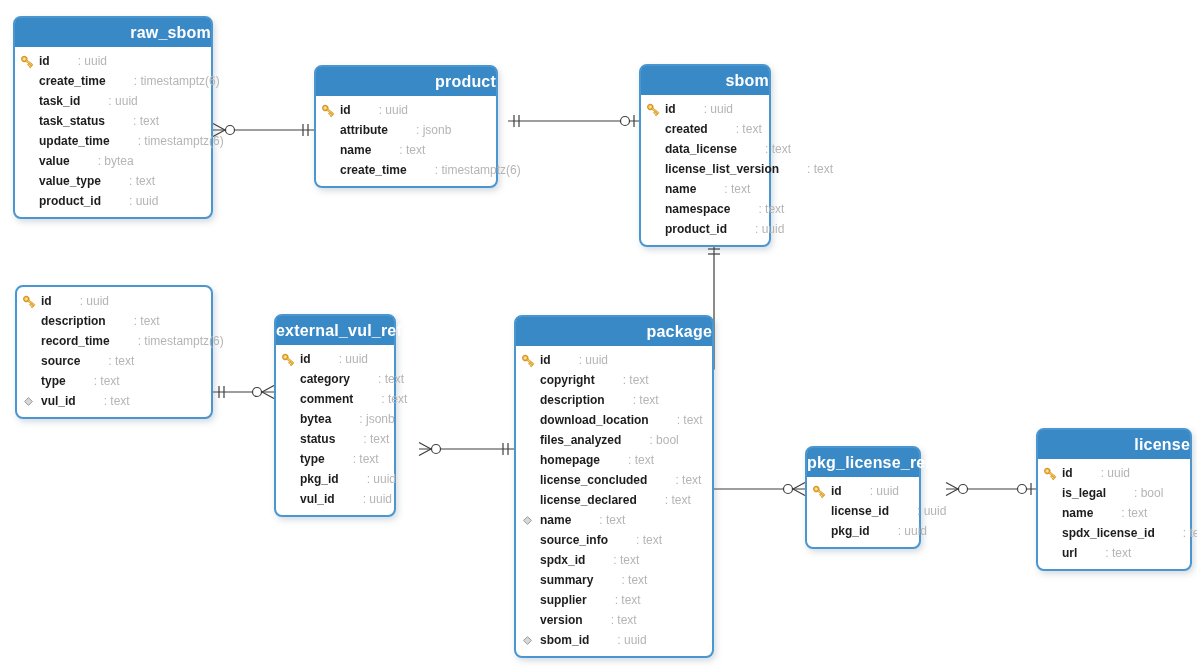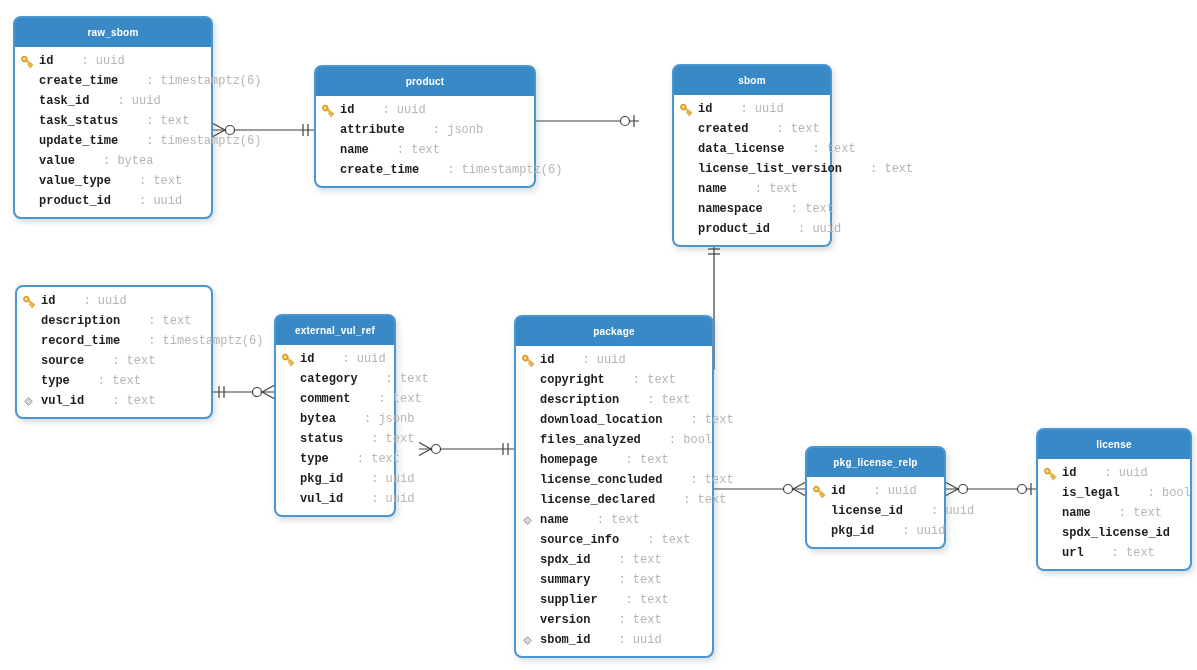--- a/index.html
+++ b/index.html
@@ -15,31 +15,31 @@
     background:#ffffff;
     border:2px solid #4a96d0;
     border-radius:8px;
     box-shadow:2px 3px 6px rgba(90,110,130,0.25);
     box-sizing:border-box;
   }
   .table-header {
     background:#3a89c7;
     color:#ffffff;
     height:29px; line-height:29px;
-    text-align:center;
-    font-size:10px; font-weight:700;
+    text-align:right;
+    font-size:16px; font-weight:700;
     letter-spacing:0.2px;
     border-radius:5px 5px 0 0;
     cursor:move;
   }
   .table-body { padding:4px 0 6px 0; }
   .row {
     display:flex; align-items:center;
     height:20px; padding:0 6px 0 5px;
-    white-space:nowrap; font-size:12px;font-family:Liberation Mono, monospace;
+    white-space:nowrap; font-size:12px;
   }
   .row .icon {
     flex:0 0 19px; width:19px; height:15px;
     display:flex; align-items:center; justify-content:flex-start;
   }
   .fname { color:#1d1d1d; font-weight:700; }
   .ftype { color:#b5b5b5; font-weight:400;padding-left:28px; }
 </style>
 </head>
 <body>
@@ -93,21 +93,21 @@
     <span class="fname">value_type</span>
     <span class="ftype">: text</span>
   </div>
         <div class="row">
     <span class="icon"></span>
     <span class="fname">product_id</span>
     <span class="ftype">: uuid</span>
   </div>
       </div>
   </div>
-    <div class="table" style="left: 314px; top: 65px; width: 222px;">
+    <div class="table" style="left: 314px; top: 65px; width: 184px;">
     <div class="table-header">product</div>
     <div class="table-body">
         <div class="row">
     <span class="icon">
             <svg width="15" height="15" viewBox="0 0 16 16">
               <g transform="rotate(38 8 8)">
                 <circle cx="3.6" cy="8" r="2.7" fill="#f8cb4e" stroke="#d6952c" stroke-width="1.4"></circle>
                 <circle cx="3.6" cy="8" r="0.9" fill="#fff3cf"></circle>
                 <rect x="6" y="7.1" width="8.7" height="1.9" rx="0.5" fill="#f8cb4e" stroke="#d6952c" stroke-width="0.8"></rect>
                 <rect x="10.3" y="8.7" width="1.5" height="2.2" fill="#f8cb4e" stroke="#d6952c" stroke-width="0.8"></rect>
@@ -128,21 +128,21 @@
     <span class="fname">name</span>
     <span class="ftype">: text</span>
   </div>
         <div class="row">
     <span class="icon"></span>
     <span class="fname">create_time</span>
     <span class="ftype">: timestamptz(6)</span>
   </div>
       </div>
   </div>
-    <div class="table" style="left: 639px; top: 64px; width: 160px; margin-left: 33px;">
+    <div class="table" style="left: 639px; top: 64px; width: 132px;">
     <div class="table-header">sbom</div>
     <div class="table-body">
         <div class="row">
     <span class="icon">
             <svg width="15" height="15" viewBox="0 0 16 16">
               <g transform="rotate(38 8 8)">
                 <circle cx="3.6" cy="8" r="2.7" fill="#f8cb4e" stroke="#d6952c" stroke-width="1.4"></circle>
                 <circle cx="3.6" cy="8" r="0.9" fill="#fff3cf"></circle>
                 <rect x="6" y="7.1" width="8.7" height="1.9" rx="0.5" fill="#f8cb4e" stroke="#d6952c" stroke-width="0.8"></rect>
                 <rect x="10.3" y="8.7" width="1.5" height="2.2" fill="#f8cb4e" stroke="#d6952c" stroke-width="0.8"></rect>
@@ -379,21 +379,21 @@
     <span class="icon">
             <svg width="13" height="13" viewBox="0 0 16 16">
               <polygon points="8,3.2 12.8,8 8,12.8 3.2,8" fill="#d8d8d8" stroke="#9a9a9a" stroke-width="1.2"></polygon>
             </svg>
           </span>
     <span class="fname">sbom_id</span>
     <span class="ftype">: uuid</span>
   </div>
       </div>
   </div>
-    <div class="table" style="left: 805px; top: 446px; width: 141px;">
+    <div class="table" style="left: 805px; top: 446px; width: 116px;">
     <div class="table-header">pkg_license_relp</div>
     <div class="table-body">
         <div class="row">
     <span class="icon">
             <svg width="15" height="15" viewBox="0 0 16 16">
               <g transform="rotate(38 8 8)">
                 <circle cx="3.6" cy="8" r="2.7" fill="#f8cb4e" stroke="#d6952c" stroke-width="1.4"></circle>
                 <circle cx="3.6" cy="8" r="0.9" fill="#fff3cf"></circle>
                 <rect x="6" y="7.1" width="8.7" height="1.9" rx="0.5" fill="#f8cb4e" stroke="#d6952c" stroke-width="0.8"></rect>
                 <rect x="10.3" y="8.7" width="1.5" height="2.2" fill="#f8cb4e" stroke="#d6952c" stroke-width="0.8"></rect>

